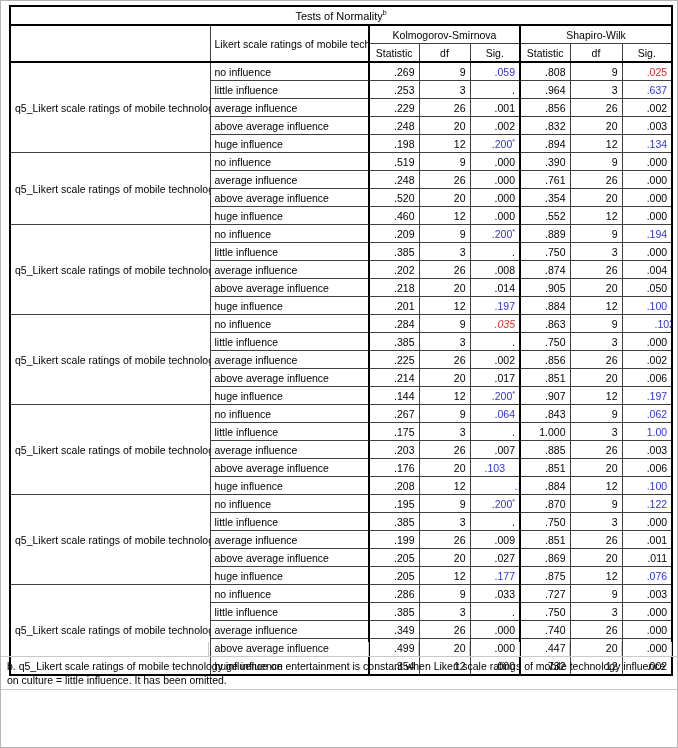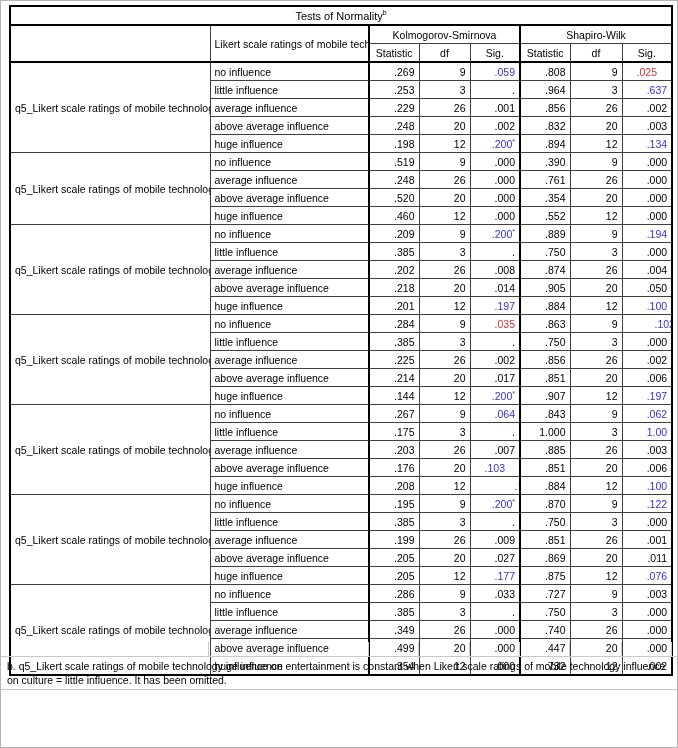--- a/index.html
+++ b/index.html
@@ -78,21 +78,21 @@
     </tbody>
       <tbody id="data-rows">
         <tr>
           <td rowspan="5" class="lbl">q5_Likert scale ratings of mobile technology influence on health</td>
           <td class="lvl">no influence</td>
           <td class="num bl2">.269</td>
           <td class="num">9</td>
           <td class="num" style="color: rgb(51, 51, 204);">.059</td>
           <td class="num bl2">.808</td>
           <td class="num">9</td>
-          <td class="num" style="color: rgb(204, 51, 51); text-align: center;">.025</td>
+          <td class="num" style="color: rgb(204, 51, 51);">.025</td>
         </tr>
         <tr>
           <td class="lvl">little influence</td>
           <td class="num bl2">.253</td>
           <td class="num">3</td>
           <td class="num">.</td>
           <td class="num bl2">.964</td>
           <td class="num">3</td>
           <td class="num" style="color: rgb(51, 51, 204);">.637</td>
         </tr>
@@ -204,21 +204,21 @@
           <td class="num" style="color: rgb(51, 51, 204);">.197</td>
           <td class="num bl2">.884</td>
           <td class="num">12</td>
           <td class="num" style="color: rgb(51, 51, 204);">.100</td>
         </tr>
         <tr>
           <td rowspan="5" class="lbl">q5_Likert scale ratings of mobile technology influence on traditional ceremonies</td>
           <td class="lvl">no influence</td>
           <td class="num bl2">.284</td>
           <td class="num">9</td>
-          <td class="num" style="color: rgb(204, 51, 51);">.035</td>
+          <td class="num" style="color: rgb(204, 51, 51); font-style: italic;">.035</td>
           <td class="num bl2">.863</td>
           <td class="num">9</td>
           <td class="num" style="color: rgb(51, 51, 204); padding-left: 32px;">.102</td>
         </tr>
         <tr>
           <td class="lvl">little influence</td>
           <td class="num bl2">.385</td>
           <td class="num">3</td>
           <td class="num">.</td>
           <td class="num bl2">.750</td>

